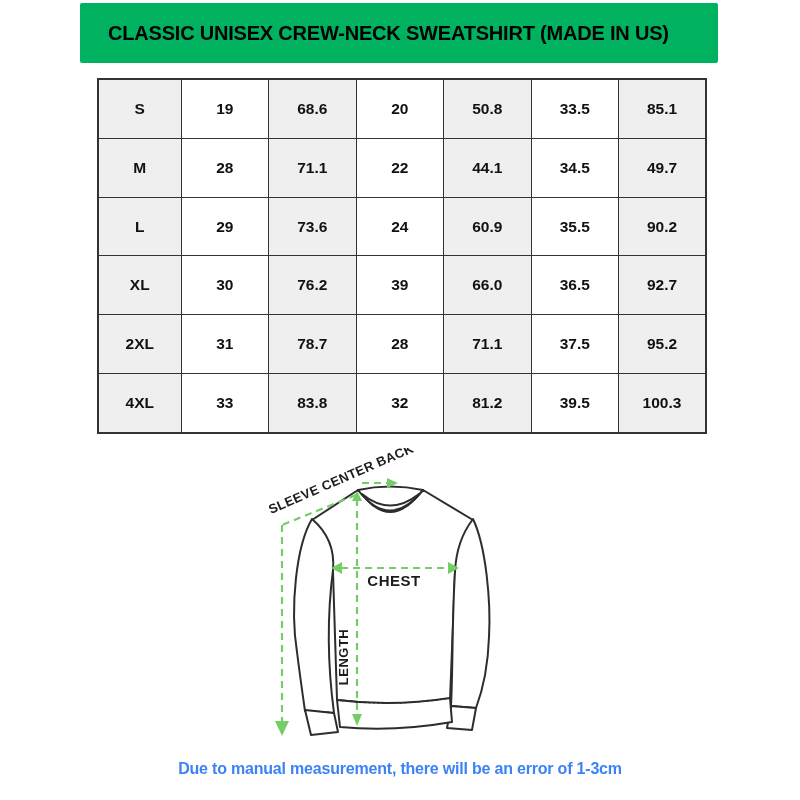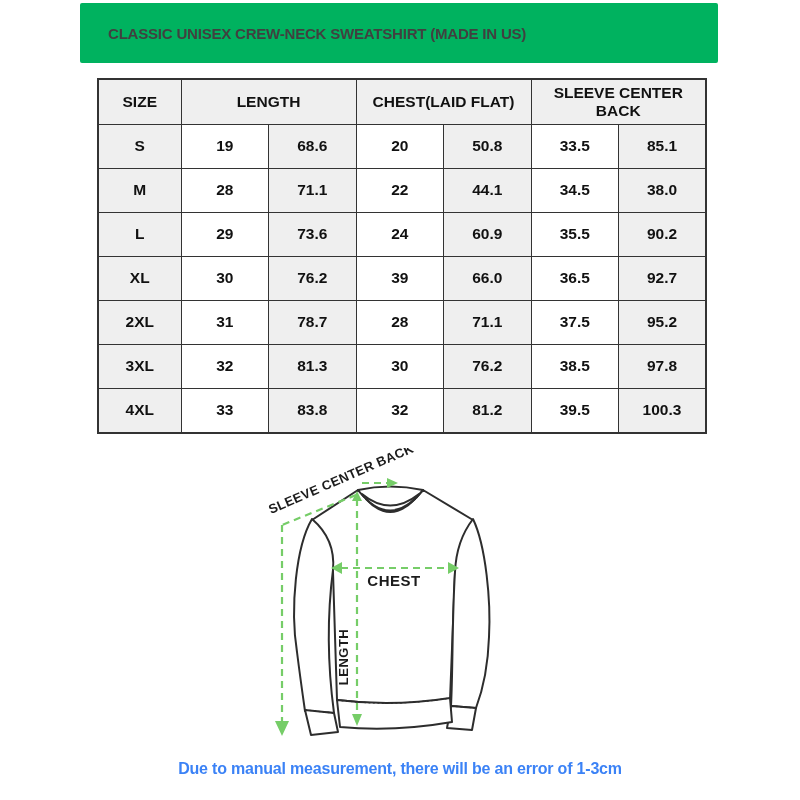--- a/index.html
+++ b/index.html
@@ -6,21 +6,21 @@
   body{
     width:800px;height:800px;position:relative;background:#ffffff;overflow:hidden;
     font-family:"Liberation Sans","DejaVu Sans",sans-serif;
   }
   
   .banner{
     position:absolute;left:80px;top:3px;width:638px;height:60px;
     background:#00b25f;border-radius:2px;display:flex;align-items:center;
   }
   .banner-title{
-    color:#404040;font-weight:700;font-size:15px;letter-spacing:-0.2px;
+    color:#000000;font-weight:700;font-size:20px;letter-spacing:-0.2px;
     padding-left:28px;white-space:nowrap;
   }
   
   table.size-table{
     position:absolute;left:97px;top:78px;width:608px;height:356px;
     border-collapse:collapse;table-layout:fixed;
     border:2px solid #333333;
   }
   table.size-table td,table.size-table th{
     border:1.5px solid #333333;text-align:center;vertical-align:middle;
@@ -54,43 +54,37 @@
   <colgroup>
     <col style="width:83px">
       <col style="width:87.5px">
       <col style="width:87.5px">
     <col style="width:87.5px">
       <col style="width:87.5px">
       <col style="width:87.5px">
       <col style="width:87.5px">
   </colgroup>
   <tbody>
-      <tr class="hdr">
-    <th>SIZE</th>
-    <th colspan="2">LENGTH</th>
-    <th colspan="2">CHEST(LAID FLAT)</th>
-    <th colspan="2">SLEEVE CENTER BACK</th>
-  </tr>
   <tr class="body-row">
     <td>S</td>
     <td>19</td>
     <td>68.6</td>
     <td>20</td>
     <td>50.8</td>
     <td>33.5</td>
     <td>85.1</td>
   </tr>
   <tr class="body-row">
     <td>M</td>
     <td>28</td>
     <td>71.1</td>
     <td>22</td>
     <td>44.1</td>
     <td>34.5</td>
-    <td>38.0</td>
+    <td>49.7</td>
   </tr>
   <tr class="body-row">
     <td>L</td>
     <td>29</td>
     <td>73.6</td>
     <td>24</td>
     <td>60.9</td>
     <td>35.5</td>
     <td>90.2</td>
   </tr>
@@ -104,29 +98,20 @@
     <td>92.7</td>
   </tr>
   <tr class="body-row">
     <td>2XL</td>
     <td>31</td>
     <td>78.7</td>
     <td>28</td>
     <td>71.1</td>
     <td>37.5</td>
     <td>95.2</td>
-  </tr>
-  <tr class="body-row">
-    <td>3XL</td>
-    <td>32</td>
-    <td>81.3</td>
-    <td>30</td>
-    <td>76.2</td>
-    <td>38.5</td>
-    <td>97.8</td>
   </tr>
   <tr class="body-row">
     <td>4XL</td>
     <td>33</td>
     <td>83.8</td>
     <td>32</td>
     <td>81.2</td>
     <td>39.5</td>
     <td>100.3</td>
   </tr>

